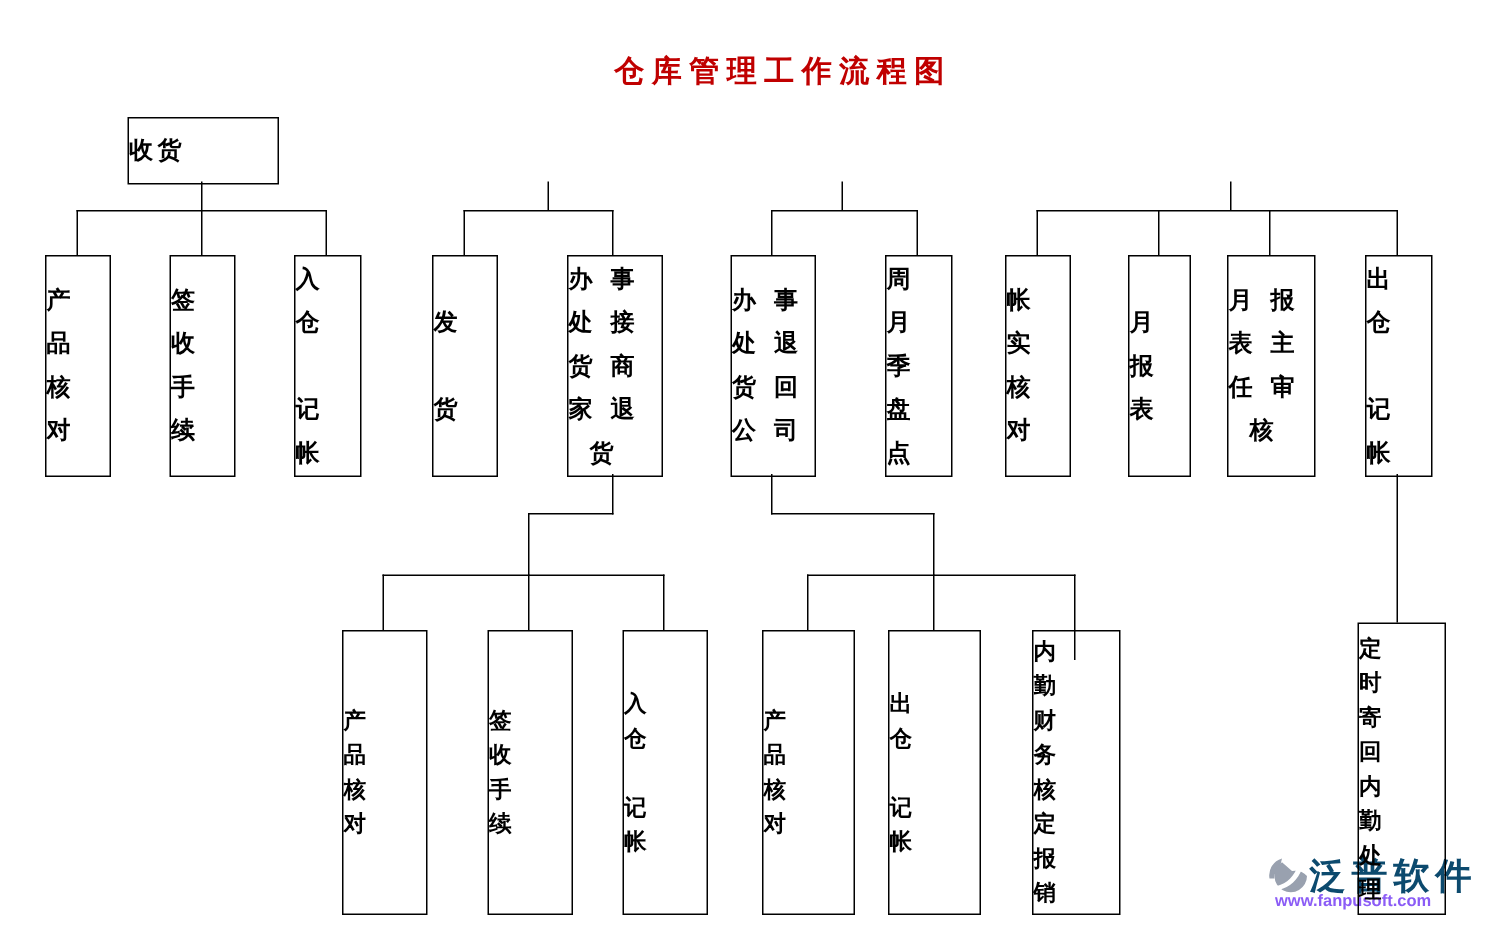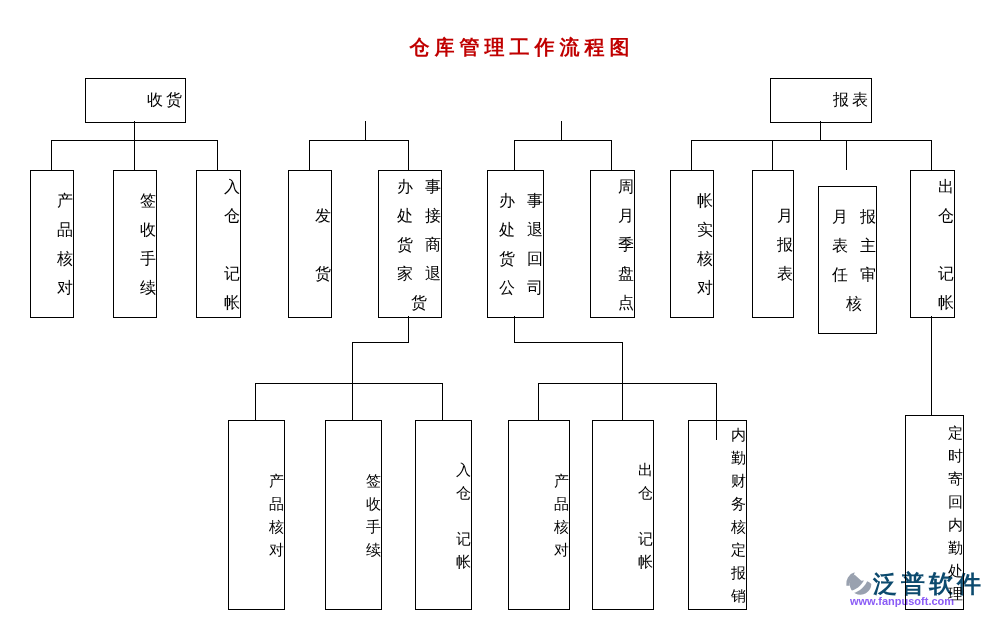--- a/index.html
+++ b/index.html
@@ -1,21 +1,21 @@
 <!DOCTYPE html>
 <html><head>
 <meta charset="utf-8">
 <style>
   html,body{margin:0;padding:0;background:#fff;}
   .canvas{position:relative;width:996px;height:617px;background:#ffffff;overflow:hidden;
           font-family:"Liberation Sans","DejaVu Sans",sans-serif;color:#000;}
   .title{position:absolute;left:0;top:34px;width:100%;text-align:center;
          font-size:20px;font-weight:bold;letter-spacing:5px;color:#c00000;margin-left:24px;}
   .box{position:absolute;border:1px solid #000;background:transparent;z-index:1;
-       display:flex;align-items:center;justify-content:flex-end;text-align:center;}
+       display:flex;align-items:center;justify-content:flex-start;text-align:center;font-weight:bold;}
   .toplabel{font-size:16px;letter-spacing:3px;}
   .vt{white-space:pre-line;font-size:16px;line-height:29px;}
   .lh23{line-height:23px;font-size:15px;}
   .cols{letter-spacing:12px;margin-right:-12px;}
   .hl{position:absolute;height:1px;background:#000;z-index:2;}
   .vl{position:absolute;width:1px;background:#000;z-index:2;}
   .watermark{position:absolute;left:843px;top:568px;z-index:0;display:flex;align-items:flex-start;}
   .wm-brand{position:absolute;left:30px;top:0px;font-size:24px;font-weight:bold;
             letter-spacing:4px;color:#0c4a6e;white-space:nowrap;}
   .wm-url{position:absolute;left:7px;top:27px;font-size:11px;font-weight:bold;
@@ -35,23 +35,20 @@
     </svg>
     <span class="wm-brand">泛普软件</span>
     <span class="wm-url">www.fanpusoft.com</span>
   </div>
 
   <div class="title">仓库管理工作流程图</div>
 
   <div class="box" style="left:85px;top:78px;width:99px;height:43px">
     <span class="toplabel">收货</span>
     </div>
-  <div class="box" style="left:770px;top:78px;width:100px;height:43px">
-    <span class="toplabel">报表</span>
-    </div>
 
   <div class="vl" style="left:134px;top:121px;height:49px"></div>
   <div class="hl" style="left:51px;top:140px;width:167px"></div>
   <div class="vl" style="left:51px;top:140px;height:30px"></div>
   <div class="vl" style="left:217px;top:140px;height:30px"></div>
 
   <div class="vl" style="left:365px;top:121px;height:19px"></div>
   <div class="hl" style="left:309px;top:140px;width:100px"></div>
   <div class="vl" style="left:309px;top:140px;height:30px"></div>
   <div class="vl" style="left:408px;top:140px;height:30px"></div>
@@ -119,21 +116,21 @@
     <span class="vt">帐
 实
 核
 对</span>
     </div>
   <div class="box" style="left:752px;top:170px;width:40px;height:146px">
     <span class="vt">月
 报
 表</span>
     </div>
-  <div class="box" style="left:818px;top:186px;width:57px;height:146px">
+  <div class="box" style="left:818px;top:170px;width:57px;height:146px">
     <span class="vt cols">月报
 表主
 任审
 核</span>
     </div>
   <div class="box" style="left:910px;top:170px;width:43px;height:146px">
     <span class="vt">出
 仓
 
 记

